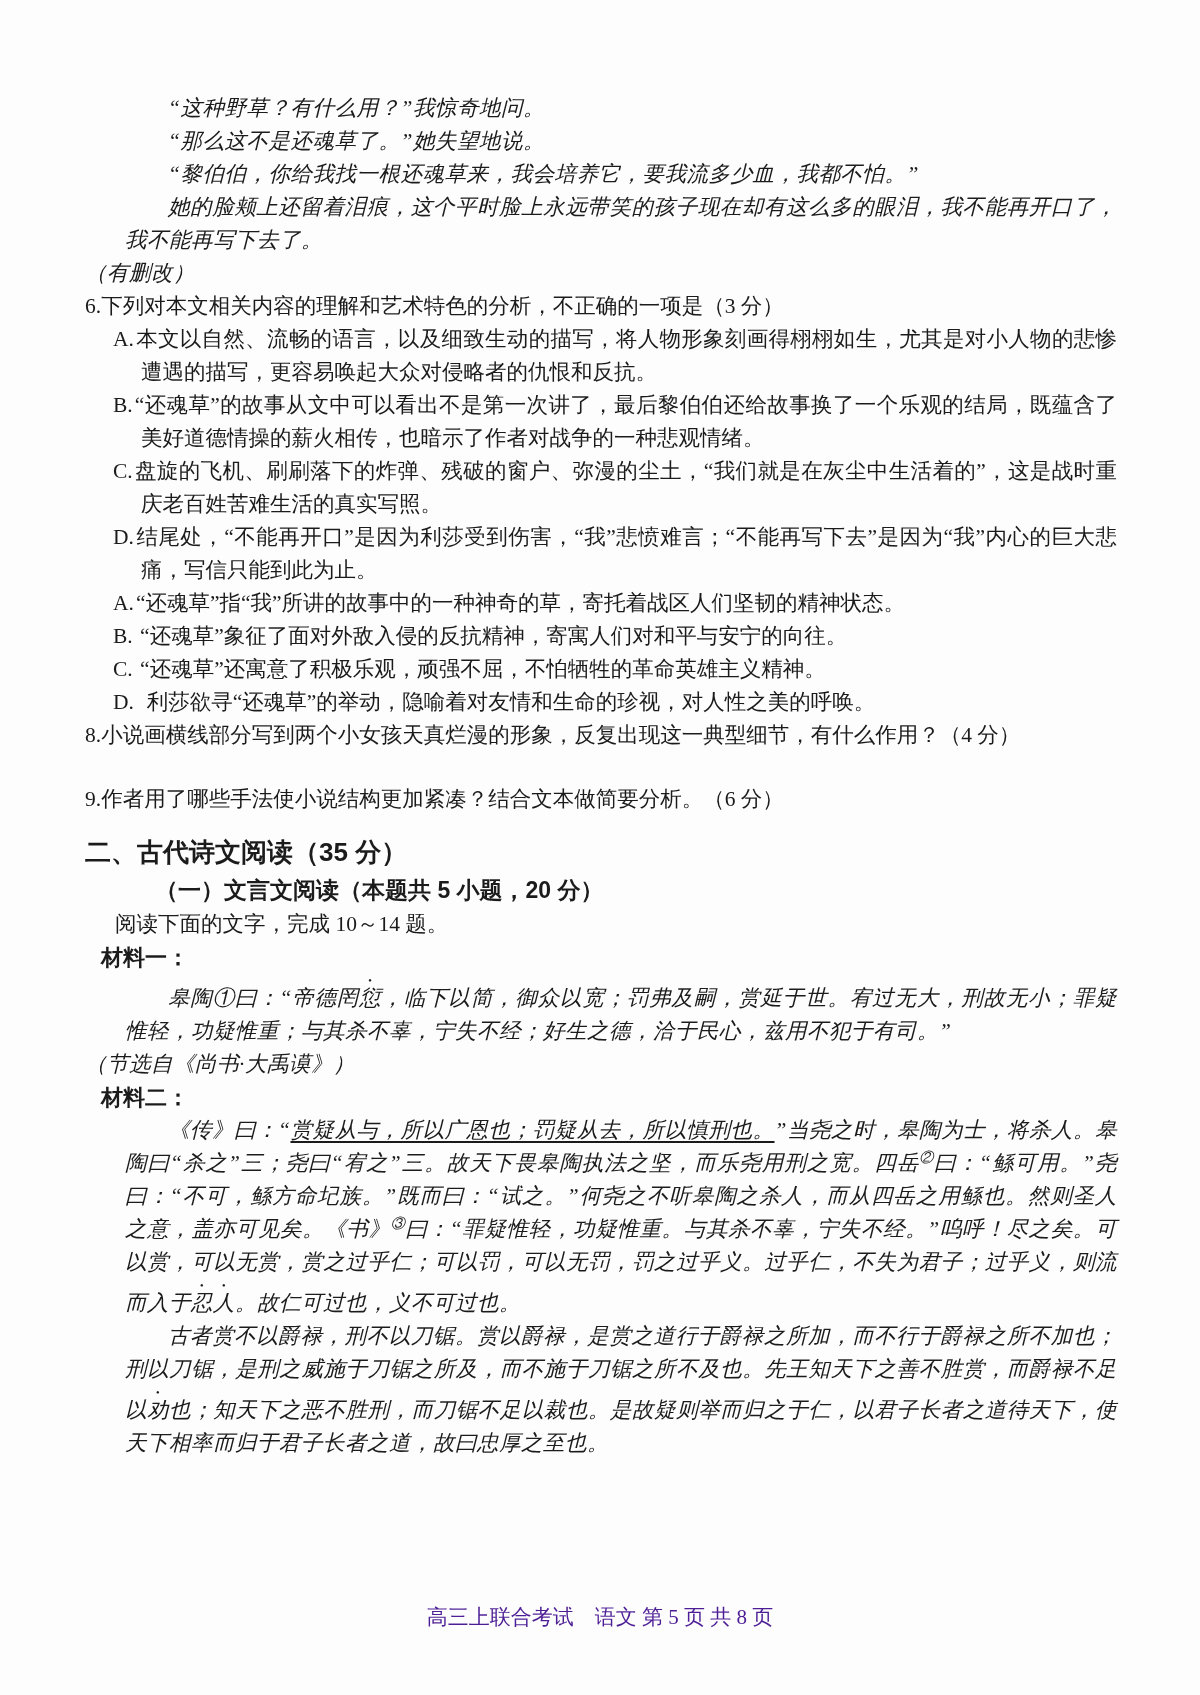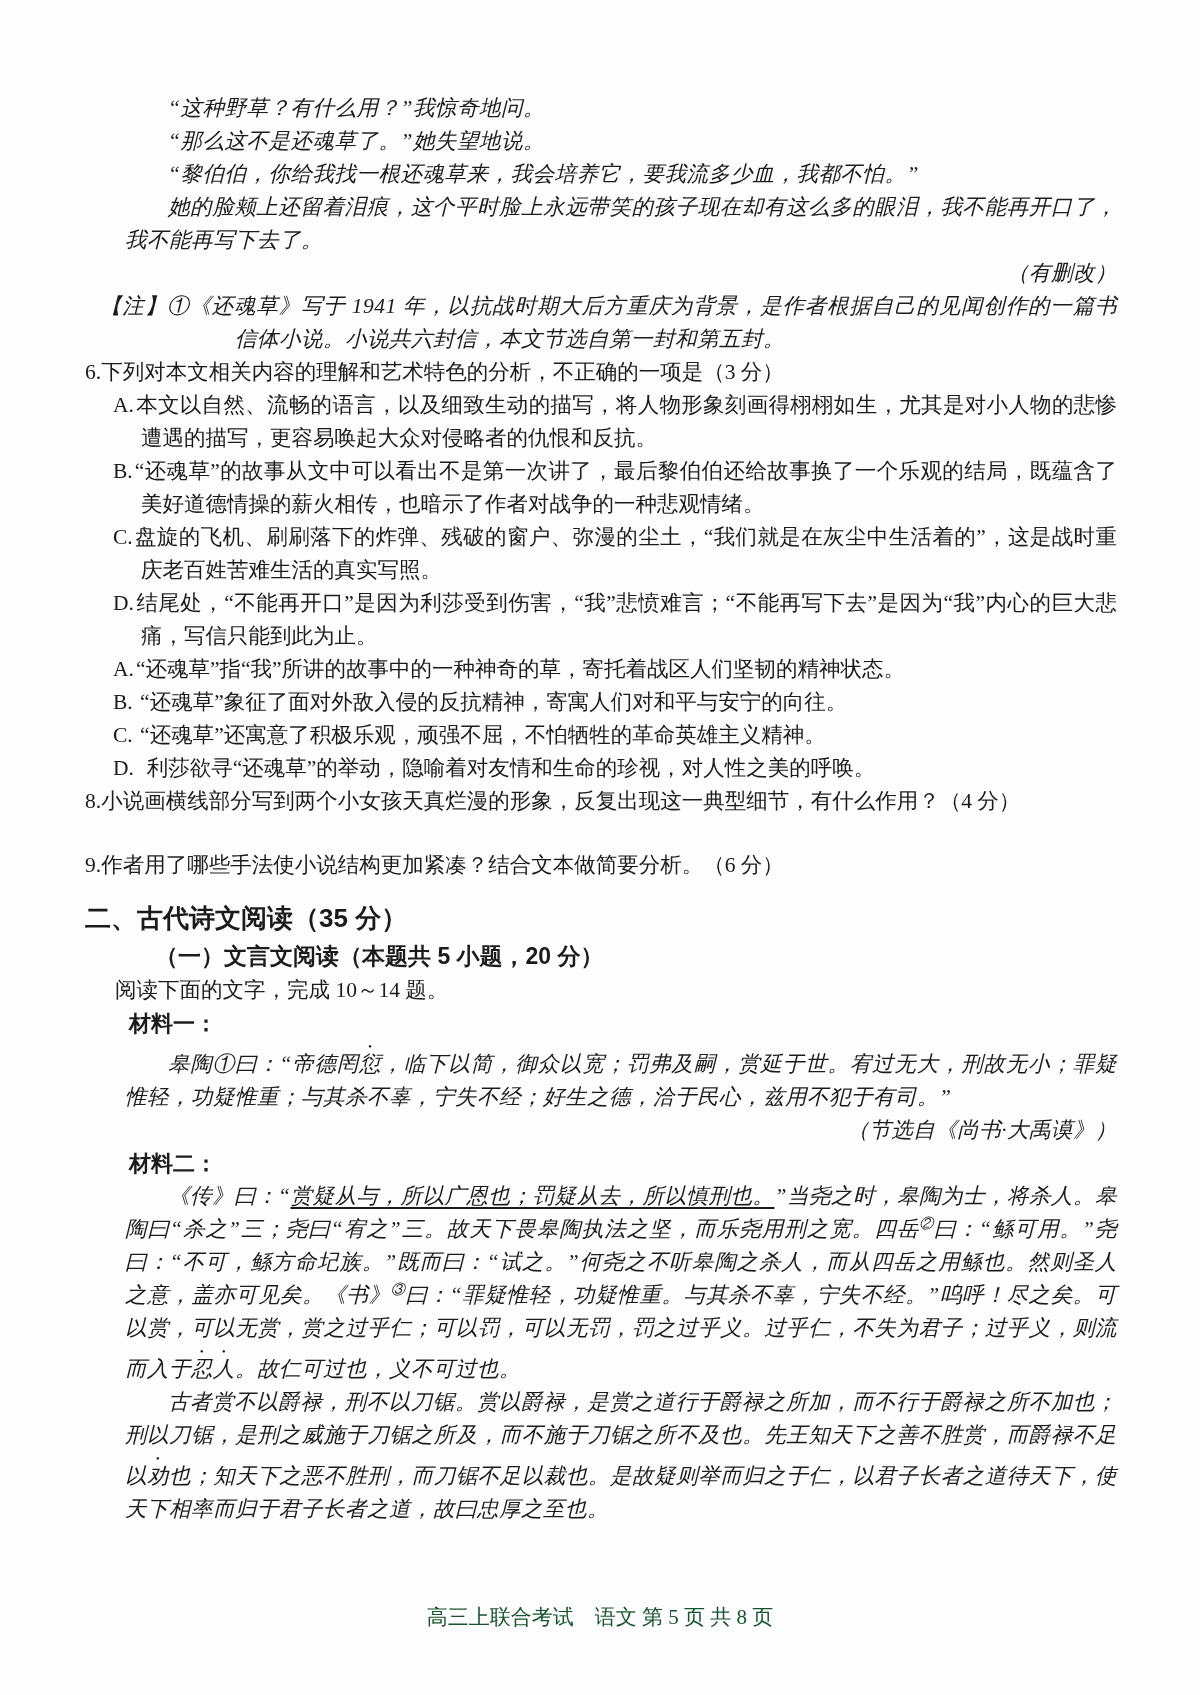--- a/index.html
+++ b/index.html
@@ -26,21 +26,21 @@
   
   .song { font-style: normal; }
   
   .hei {
     font-family: "Liberation Sans", "DejaVu Sans", sans-serif;
     font-weight: bold;
     font-style: normal;
   }
 
   .indent2 { text-indent: 2em; margin-left: 40px; }
-  .right { text-align: right; font-style: italic; }
+  .right { text-align: left; font-style: italic; }
 
   .note {
     padding-left: 150px;
     text-indent: -135px;
   }
 
   .q-stem { padding-left: 28px; text-indent: -28px; }
   .opt { padding-left: 56px; text-indent: -28px; }
   .opt-label { margin-right: 2px; }
 
@@ -48,53 +48,52 @@
     font-size: 26px;
     line-height: 40px;
     margin-top: 16px;
   }
   .sec-sub {
     font-size: 23px;
     line-height: 36px;
     margin-left: 70px;
   }
   .intro { margin-left: 30px; }
-  .mat-label { margin-left: 44px; font-size: 22px; }
+  .mat-label { margin-left: 16px; font-size: 22px; }
 
   .gap-top { margin-top: 31px; }
 
   .u { text-decoration: underline; text-underline-offset: 4px; }
   .dots {
     -webkit-text-emphasis: filled dot;
     -webkit-text-emphasis-position: over right;
     text-emphasis: filled dot;
     text-emphasis-position: over right;
   }
   .sup { vertical-align: super; font-size: 0.65em; line-height: 0; }
 
   .footer {
     position: absolute;
     left: 0; top: 1603px;
     width: 100%;
     text-align: center;
     font-size: 21px;
-    color: #14532d;
+    color: #4c1d95;
   }
 </style>
 </head>
 <body>
 
 <div class="content">
 
   <p class="kai indent2">“这种野草？有什么用？”我惊奇地问。</p>
   <p class="kai indent2">“那么这不是还魂草了。”她失望地说。</p>
   <p class="kai indent2">“黎伯伯，你给我找一根还魂草来，我会培养它，要我流多少血，我都不怕。”</p>
   <p class="kai indent2">她的脸颊上还留着泪痕，这个平时脸上永远带笑的孩子现在却有这么多的眼泪，我不能再开口了，我不能再写下去了。</p>
   <p class="kai right">（有删改）</p>
-  <p class="kai note">【注】①《还魂草》写于 1941 年，以抗战时期大后方重庆为背景，是作者根据自己的见闻创作的一篇书信体小说。小说共六封信，本文节选自第一封和第五封。</p>
 
   <p class="song q-stem">6.下列对本文相关内容的理解和艺术特色的分析，不正确的一项是（3 分）</p>
   <p class="song opt"><span class="opt-label">A.</span><span>本文以自然、流畅的语言，以及细致生动的描写，将人物形象刻画得栩栩如生，尤其是对小人物的悲惨遭遇的描写，更容易唤起大众对侵略者的仇恨和反抗。</span></p>
   <p class="song opt"><span class="opt-label">B.</span><span>“还魂草”的故事从文中可以看出不是第一次讲了，最后黎伯伯还给故事换了一个乐观的结局，既蕴含了美好道德情操的薪火相传，也暗示了作者对战争的一种悲观情绪。</span></p>
   <p class="song opt"><span class="opt-label">C.</span><span>盘旋的飞机、刷刷落下的炸弹、残破的窗户、弥漫的尘土，“我们就是在灰尘中生活着的”，这是战时重庆老百姓苦难生活的真实写照。</span></p>
   <p class="song opt"><span class="opt-label">D.</span><span>结尾处，“不能再开口”是因为利莎受到伤害，“我”悲愤难言；“不能再写下去”是因为“我”内心的巨大悲痛，写信只能到此为止。</span></p>
 
   <p class="song opt"><span class="opt-label">A.</span><span>“还魂草”指“我”所讲的故事中的一种神奇的草，寄托着战区人们坚韧的精神状态。</span></p>
   <p class="song opt"><span class="opt-label">B.</span><span>&nbsp;“还魂草”象征了面对外敌入侵的反抗精神，寄寓人们对和平与安宁的向往。</span></p>
   <p class="song opt"><span class="opt-label">C.</span><span>&nbsp;“还魂草”还寓意了积极乐观，顽强不屈，不怕牺牲的革命英雄主义精神。</span></p>

